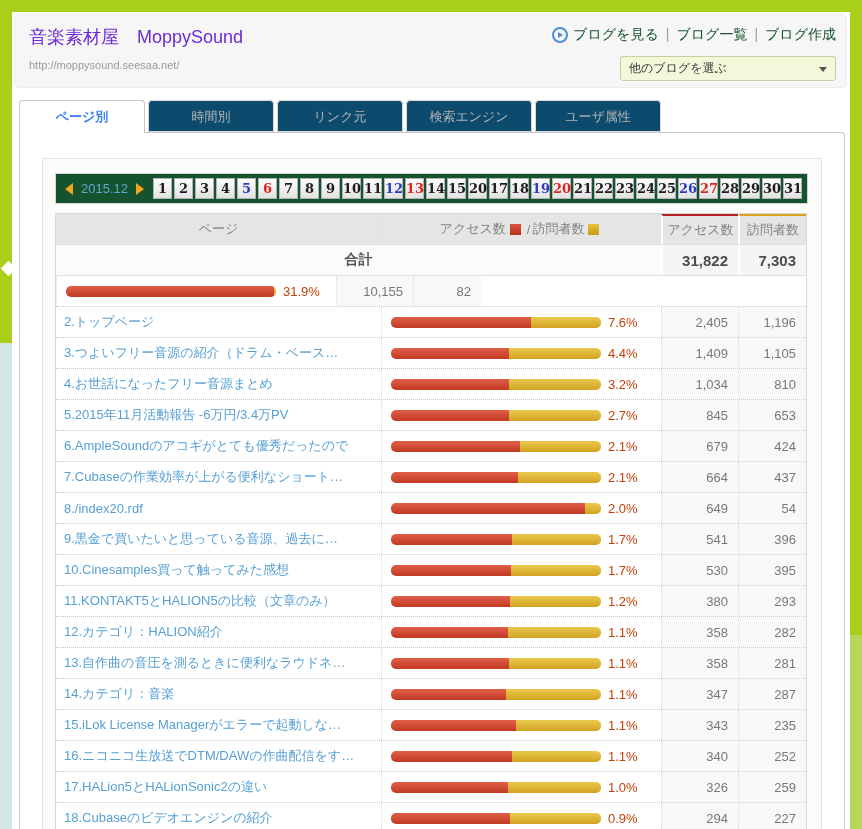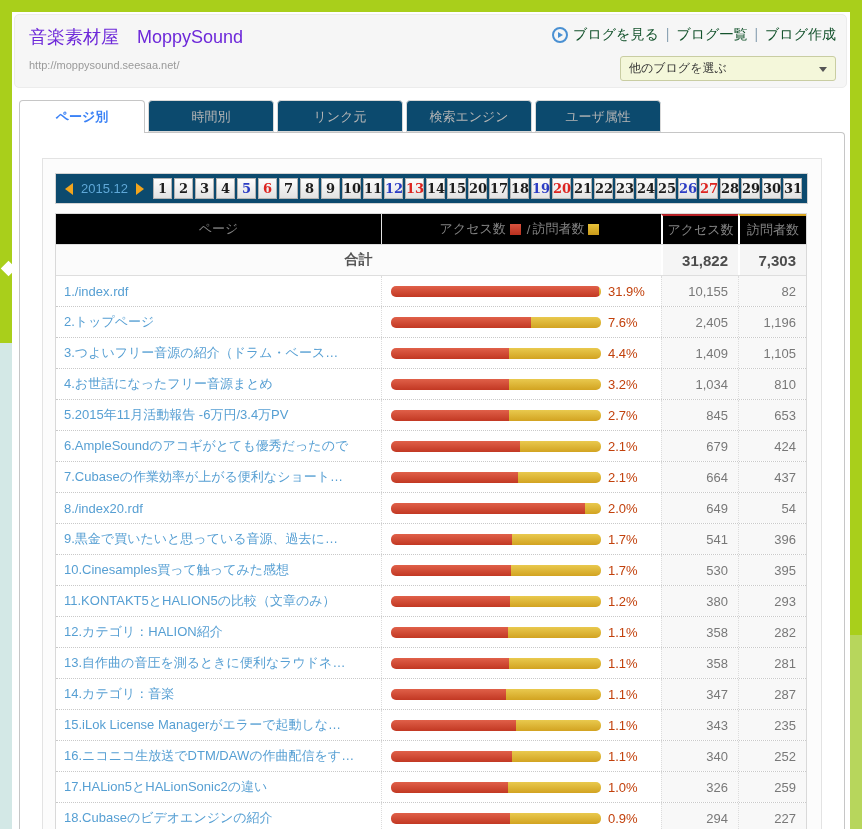--- a/index.html
+++ b/index.html
@@ -39,37 +39,37 @@
     margin-right:3px;cursor:pointer;}
   .tab.active{background:#fff;border-color:#c6c6c6;border-bottom:none;color:#3b82f6;font-weight:bold;height:33px;}
 
   
   .main-panel{position:absolute;left:19px;top:132px;width:826px;height:700px;background:#fff;
     border:1px solid #c6c6c6;border-bottom:none;border-top-right-radius:4px;box-sizing:border-box;z-index:2;}
   .inner-box{position:absolute;left:42px;top:158px;width:780px;height:690px;background:#fcfcfc;
     border:1px solid #e3e3e3;box-sizing:border-box;z-index:3;}
 
   
-  .date-nav{position:absolute;left:12px;top:14px;width:753px;height:31px;background:#0c4a6e;
+  .date-nav{position:absolute;left:12px;top:14px;width:753px;height:31px;background:#14532d;
     border:1px solid #d4d4d4;box-sizing:border-box;display:flex;align-items:center;}
   .nav-arrow{width:0;height:0;cursor:pointer;}
   .nav-arrow.left{border-top:6px solid transparent;border-bottom:6px solid transparent;border-right:8px solid #f2a51d;margin-left:9px;}
   .nav-arrow.right{border-top:6px solid transparent;border-bottom:6px solid transparent;border-left:8px solid #f2a51d;}
   .month-label{color:#5fa8d8;font-size:13px;margin:0 8px;cursor:pointer;}
   .days{display:flex;margin-left:9px;}
   .day{width:19px;height:21px;line-height:20px;text-align:center;border:1px solid #b3b3b3;
     background:linear-gradient(#fdfdfd,#e2e2e2);font-family:"DejaVu Serif",serif;font-weight:bold;
     font-size:13px;color:#1c1c1c;margin-right:2px;box-sizing:border-box;cursor:pointer;}
   .day.sat{color:#2b3cc4;}
   .day.sun{color:#dd2420;}
 
   
   .report-table{position:absolute;left:12px;top:54px;width:752px;background:#fff;
     border:1px solid #d9d9d9;box-sizing:border-box;}
-  .t-head{display:flex;height:30px;background:#000000;}
+  .t-head{display:flex;height:30px;background:#e5e5e5;}
   .h-cell{display:flex;align-items:center;justify-content:center;color:#838383;font-size:13px;box-sizing:border-box;}
   .h-page{width:325px;}
   .h-bar{width:280px;border-left:1px solid #e2e2e2;}
   .h-access{width:77px;border-left:2px solid #fff;border-top:2px solid #b52025;}
   .h-visitors{width:68px;border-left:2px solid #fff;border-top:2px solid #d9a520;}
   .legend-sq{display:inline-block;width:11px;height:11px;margin:0 4px;}
   .legend-sq.red{background:linear-gradient(#d9523e,#b9301f);}
   .legend-sq.yellow{background:linear-gradient(#e8c23a,#c99a1a);}
   .legend-sep{margin:0 2px;color:#838383;}
 
@@ -183,23 +183,20 @@
       <div class="h-cell h-access">アクセス数</div>
       <div class="h-cell h-visitors">訪問者数</div>
     </div>
     <div class="t-total">
       <div class="total-label">合計</div>
       <div class="total-num access">31,822</div>
       <div class="total-num visitors">7,303</div>
     </div>
     <div id="rows-slot">
   <div class="t-row">
-    <div class="r-name">
-            <span>1./index.rdf</span>
-          </div>
     <div class="r-bar">
       <span class="bar">
               <span class="bar-red" style="width: 208px;"></span>
               <span class="bar-yellow" style="width: 2px;"></span>
             </span>
       <span class="pct">31.9%</span>
     </div>
     <div class="r-num r-access">10,155</div>
     <div class="r-num r-visitors">82</div>
   </div>

